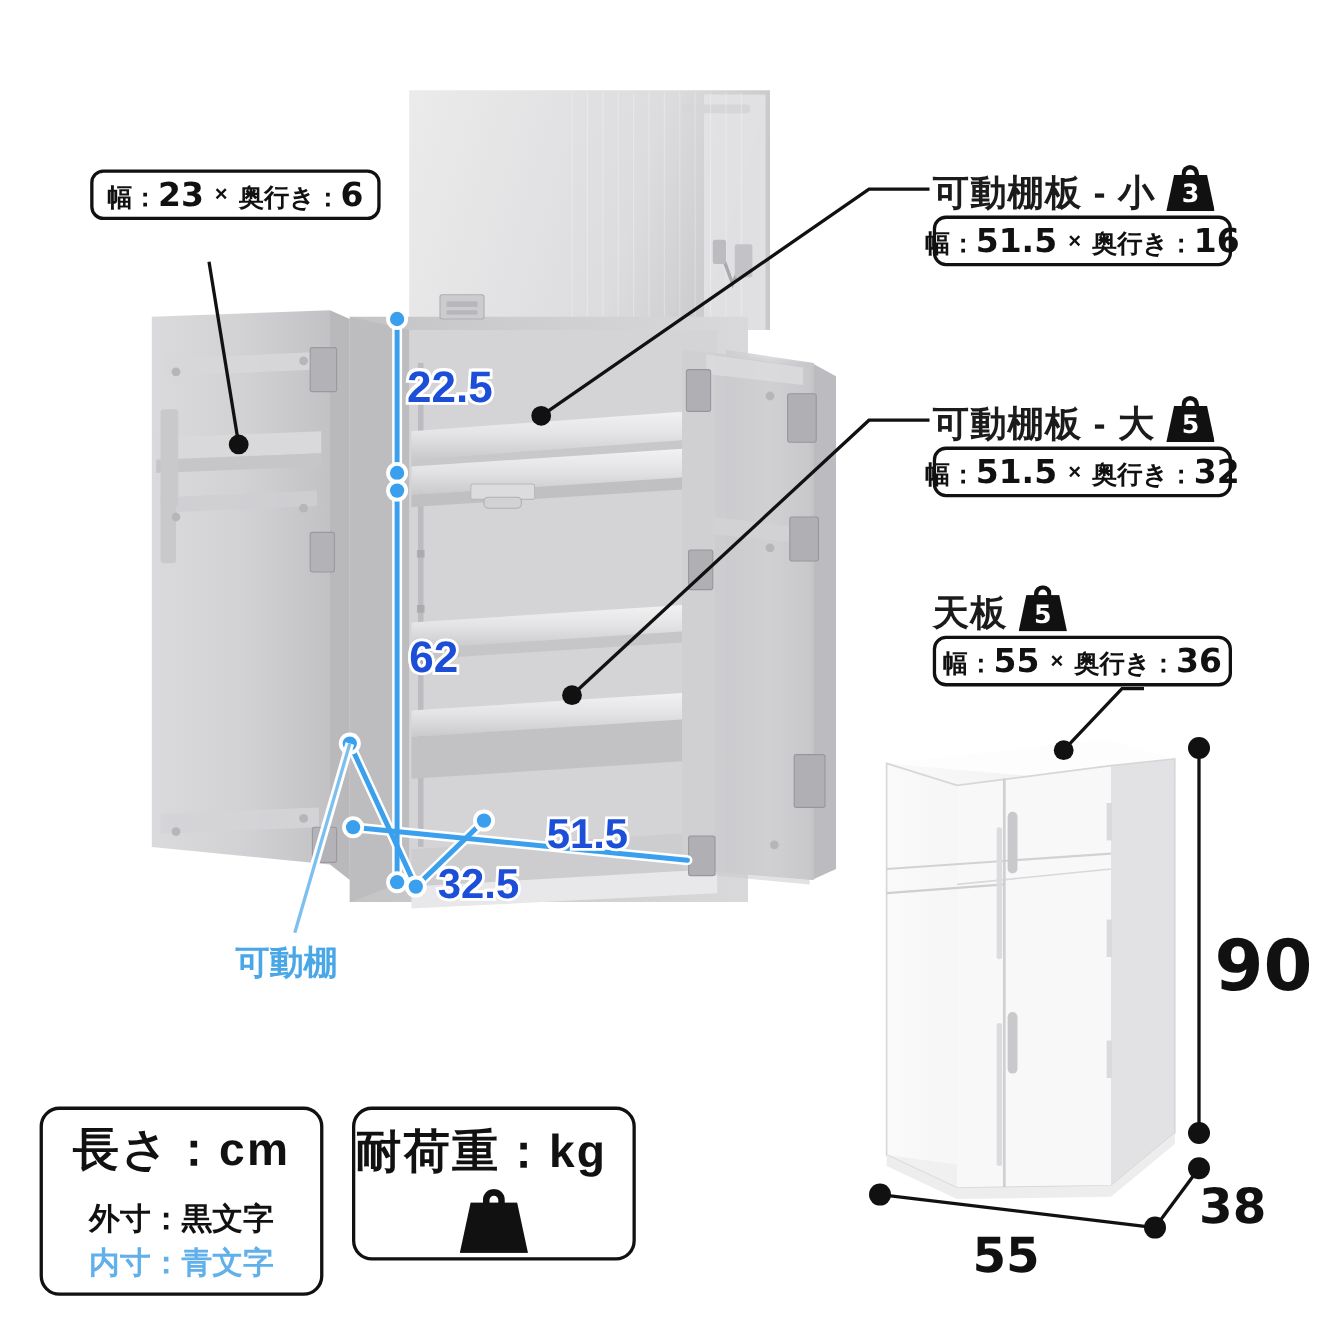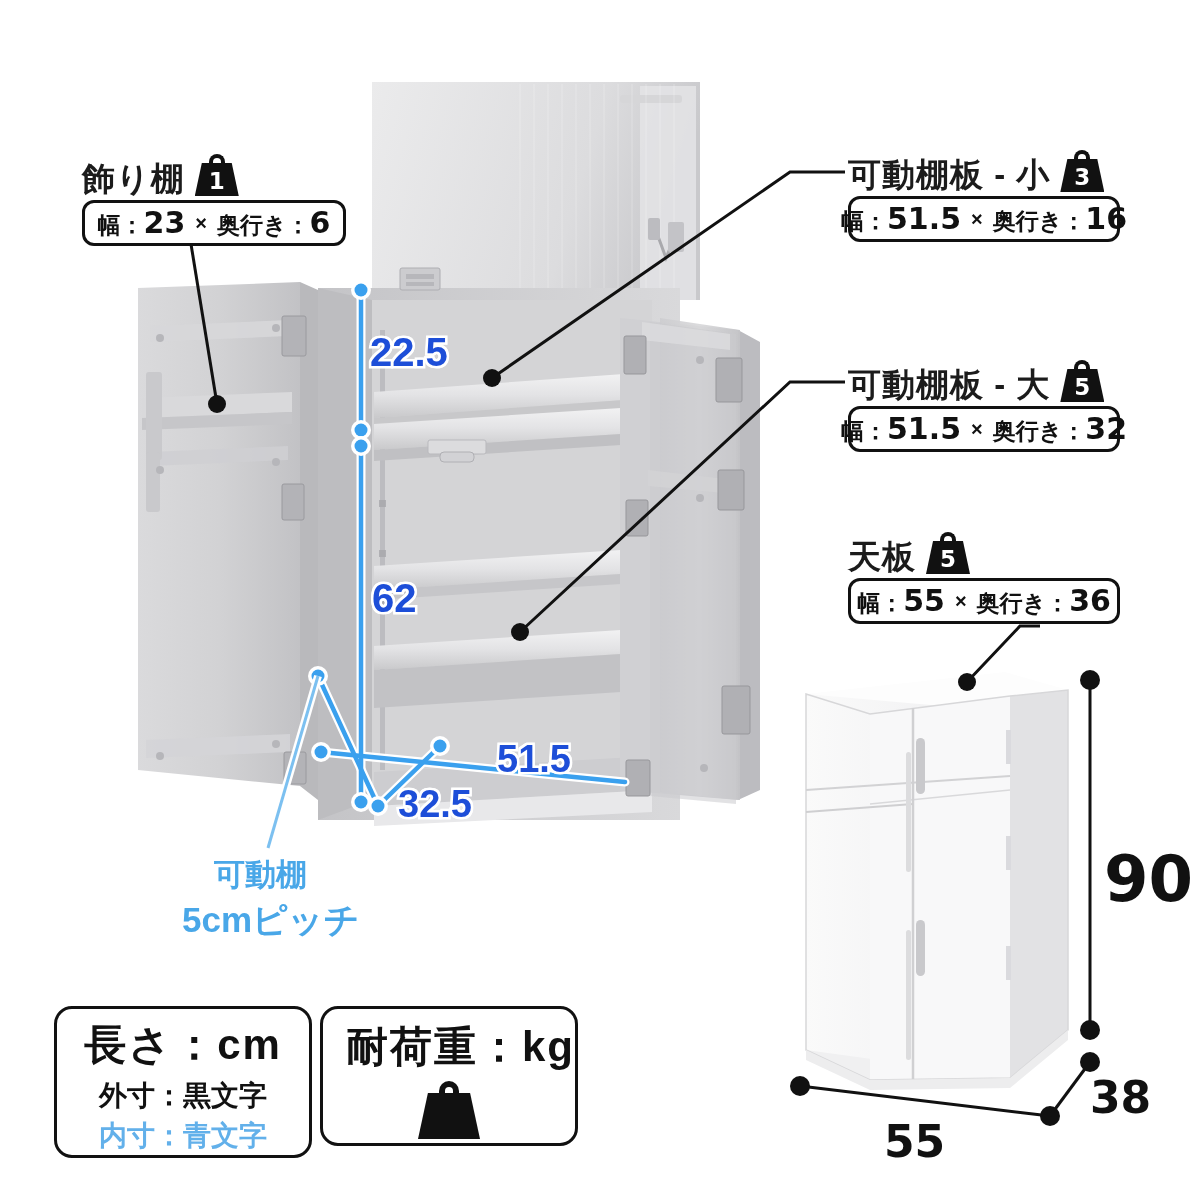--- a/index.html
+++ b/index.html
@@ -353,29 +353,20 @@
         <circle cx="378" cy="806" r="6.5" fill="#3aa0ee"></circle>
       <circle cx="440" cy="746" r="10" fill="#fff"></circle>
         <circle cx="440" cy="746" r="6.5" fill="#3aa0ee"></circle>
     </g>
 
     <line x1="318" y1="676" x2="268" y2="848" stroke="#ffffff" stroke-width="8"></line>
     <line x1="318" y1="676" x2="268" y2="848" stroke="#7cc0f0" stroke-width="3"></line>
   </svg>
 
   <div class="spec-group" style="left:82px;top:150px;">
-    <div class="spec-head">
-      <div class="spec-title">飾り棚</div>
-      <div class="weight-badge">
-        <div class="knob"></div>
-        <div class="body">
-            <div class="num">1</div>
-          </div>
-      </div>
-    </div>
     <div class="spec-box" style="width:264px;margin-top:4px;">
       <div class="seg">
         <span class="jp">幅：</span>
         <span class="val">23</span>
       </div>
       <span class="times">×</span>
       <div class="seg">
         <span class="jp">奥行き：</span>
         <span class="val">6</span>
       </div>
@@ -450,36 +441,35 @@
       </div>
     </div>
   </div>
 
   <div class="dim-blue" style="left:370px;top:330px;font-size:40px;">22.5</div>
   <div class="dim-blue" style="left:372px;top:576px;font-size:40px;">62</div>
   <div class="dim-blue" style="left:497px;top:738px;font-size:38px;">51.5</div>
   <div class="dim-blue" style="left:398px;top:783px;font-size:38px;">32.5</div>
 
   <div class="note-blue" style="left:214px;top:856px;font-size:31px;">可動棚</div>
-  <div class="note-blue" style="left:182px;top:898px;font-size:35px;">5cmピッチ</div>
 
   <div class="dim-black" style="left:1104px;top:842px;font-size:64px;">90</div>
   <div class="dim-black" style="left:884px;top:1116px;font-size:44px;">55</div>
   <div class="dim-black" style="left:1090px;top:1072px;font-size:44px;">38</div>
 
-  <div class="legend" style="left:54px;top:1006px;width:258px;height:152px;">
+  <div class="legend" style="left:36px;top:1006px;width:258px;height:172px;">
     <div style="text-align:center;padding-top:8px;">
       <div class="l1">長さ：cm</div>
-      <div class="l2" style="margin-top:4px;">外寸：黒文字</div>
+      <div class="l2" style="margin-top:16px;">外寸：黒文字</div>
       <div class="l3" style="margin-top:2px;">内寸：青文字</div>
     </div>
   </div>
 
   <div class="legend" style="left:320px;top:1006px;width:258px;height:140px;">
-    <div style="text-align:right;padding-top:10px;">
+    <div style="text-align:left;padding-top:10px;">
       <div class="l1">耐荷重：kg</div>
       <div class="legend-weight">
         <div class="knob"></div>
         <div class="body"></div>
       </div>
     </div>
   </div>
 
 </div>
 

